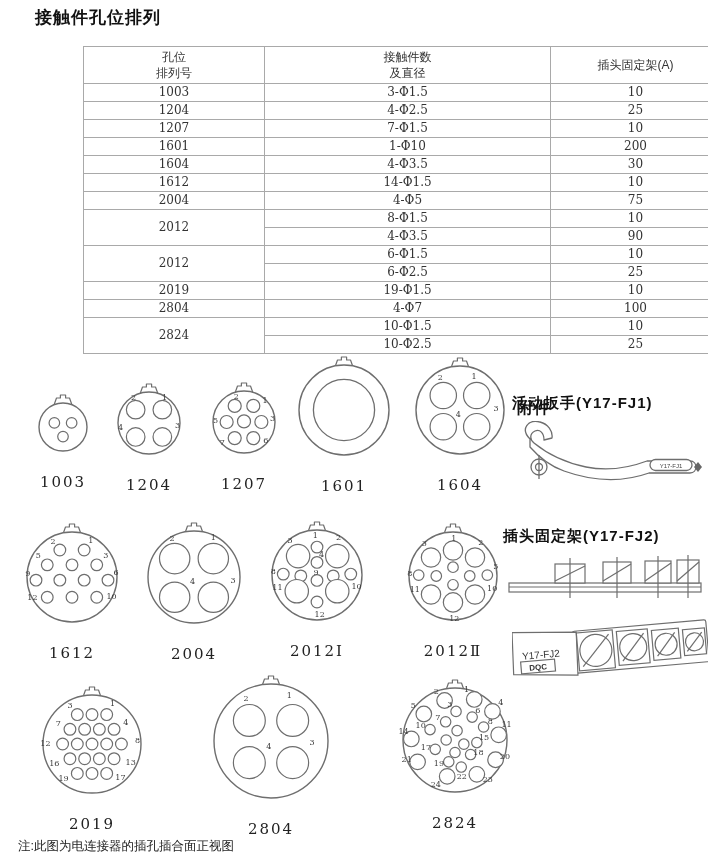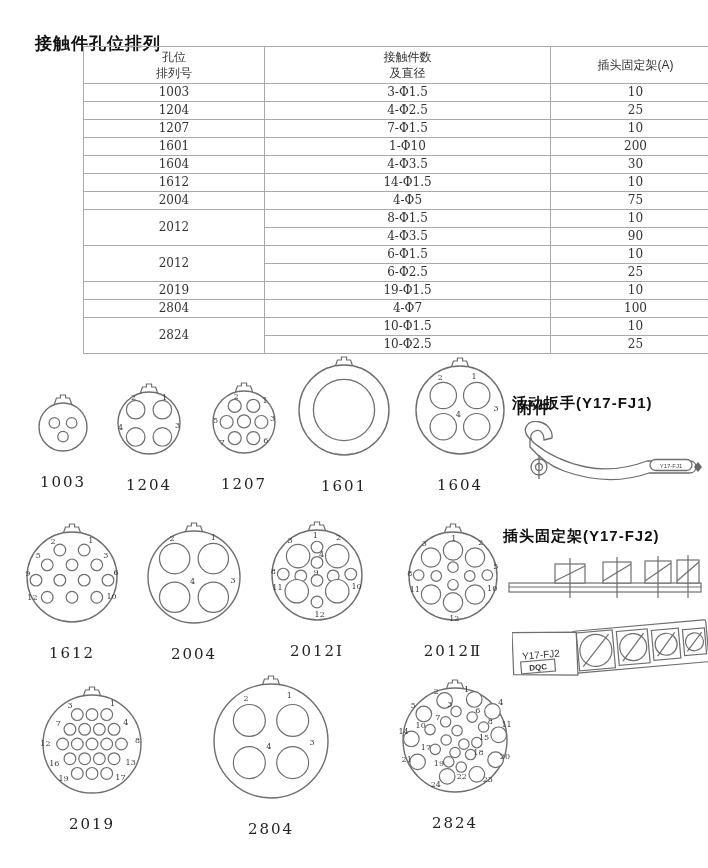--- a/index.html
+++ b/index.html
@@ -1,19 +1,19 @@
 <!DOCTYPE html>
 <html><head>
 <meta charset="utf-8">
 <style>
   html,body{margin:0;padding:0;background:#fff;}
   #page{position:relative;width:708px;height:868px;background:#ffffff;overflow:hidden;
         font-family:"Liberation Sans",sans-serif;color:#222;}
   #page-title{position:absolute;left:35px;top:6px;font-size:17px;font-weight:bold;color:#111;
-        letter-spacing:1px;margin-top:26px;}
+        letter-spacing:1px;}
   
   #spec-table{position:absolute;left:35px;top:46px;width:637px;border-collapse:collapse;
         table-layout:fixed;border:1.5px solid #8c8c8c;margin-left:48px;}
   #spec-table th{font-family:"Liberation Sans",sans-serif;font-weight:400;font-size:12px;
         color:#333;text-align:center;border:1px solid #a9a9a9;height:34px;line-height:1.35;
         padding:1px 2px;}
   #spec-table td{font-family:"DejaVu Serif",serif;font-size:12px;color:#333;text-align:center;
         border:1px solid #a9a9a9;height:15px;line-height:1.05;padding:1px 2px;}
   
   .connector{position:absolute;text-align:center;}
@@ -416,14 +416,15 @@
         <rect x="172" y="24" width="22" height="26"></rect>
           <circle cx="183" cy="37" r="9"></circle>
         <line x1="175" y1="46" x2="191" y2="28"></line>
         <rect x="8" y="42" width="34" height="12"></rect>
       </g>
       <text x="10" y="40" font-size="10" fill="#333" transform="rotate(-5 100 39)" font-family="Liberation Sans, sans-serif">Y17-FJ2</text>
       <text x="25" y="51.5" font-size="8" text-anchor="middle" fill="#333" transform="rotate(-5 100 39)" font-family="Liberation Sans, sans-serif" font-weight="bold">DQC</text>
     </svg>
   </div>
 
+  <div id="note-line">注:此图为电连接器的插孔插合面正视图</div>
 
 </div>
 
 </body></html>

